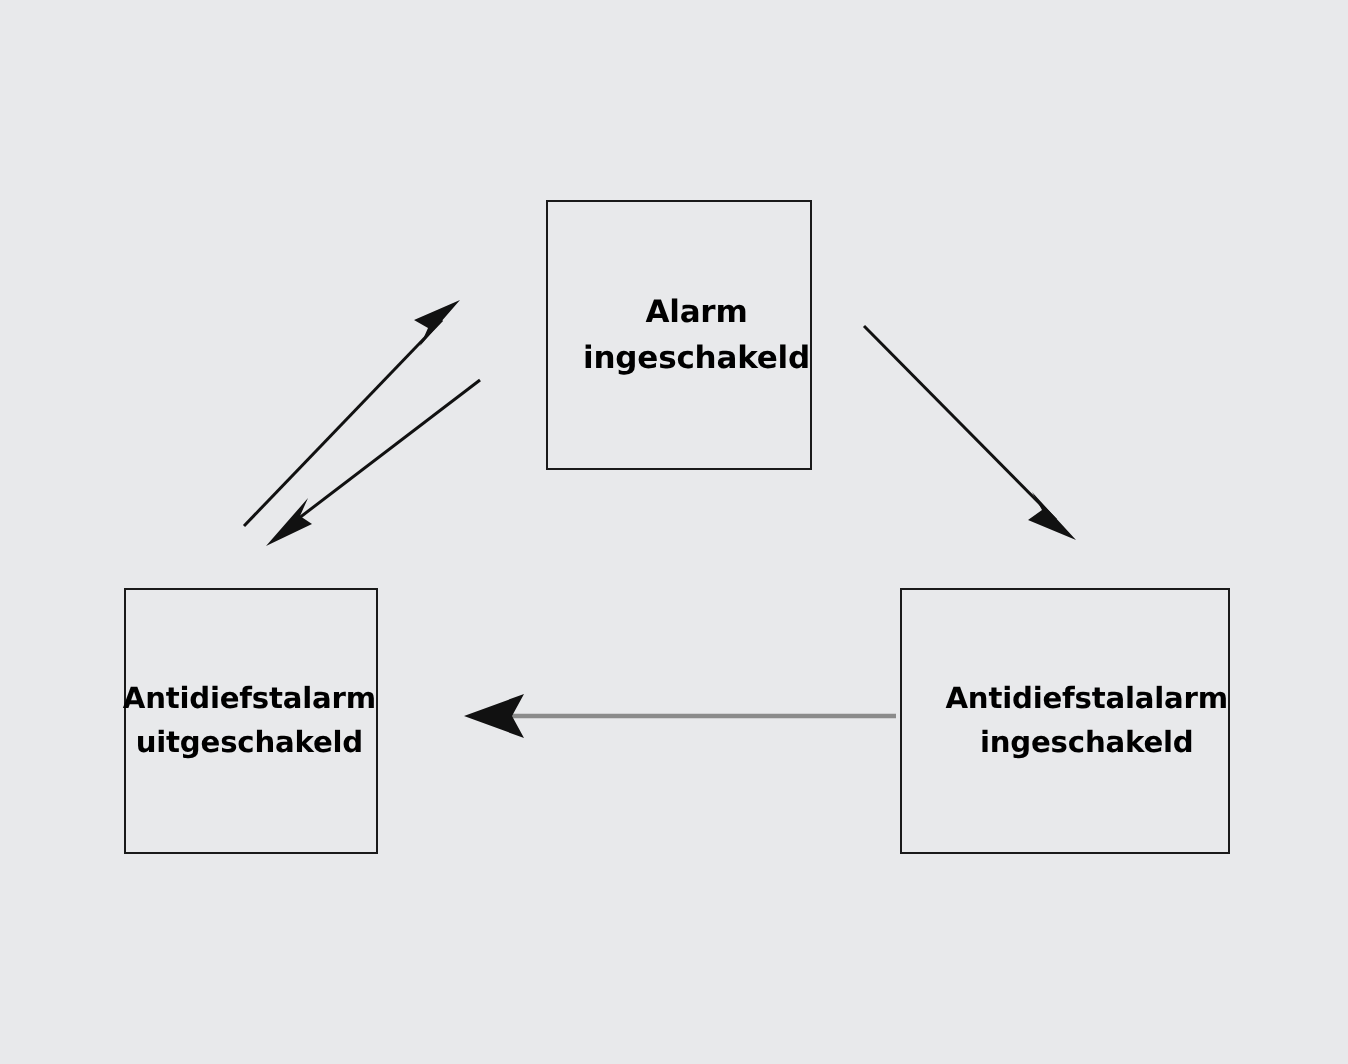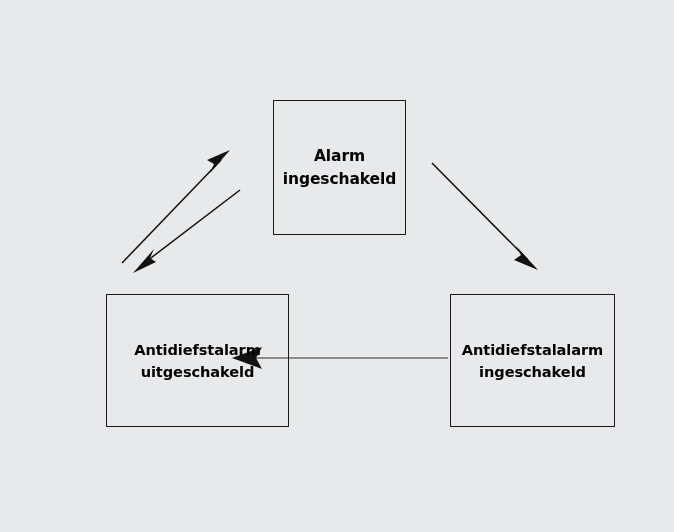--- a/index.html
+++ b/index.html
@@ -18,43 +18,42 @@
     width: 674px;
     height: 532px;
   }
   .state-box {
     position: absolute;
     box-sizing: border-box;
     border: 1.3px solid #1a1a1a;
     background: transparent;
     display: flex;
     align-items: center;
-    justify-content: center;
+    justify-content: flex-end;
   }
   .state-box .box-label {
     text-align: center;
     font-size: 15.5px;
     line-height: 1.48;
     color: #000000;
     white-space: pre;
     font-weight: 600;
     letter-spacing: -0.1px;
   }
   #box-alarm-ingeschakeld {
     left: 273px;
     top: 100px;
     width: 133px;
     height: 135px;
   }
   #box-antidiefstalarm-uitgeschakeld {
     left: 62px;
     top: 294px;
-    width: 183px;
+    width: 127px;
     height: 133px;
-    margin-left: 44px;
   }
   #box-antidiefstalalarm-geactiveerd {
     left: 450px;
     top: 294px;
     width: 165px;
     height: 133px;
   }
   #box-antidiefstalarm-uitgeschakeld .box-label,
   #box-antidiefstalalarm-geactiveerd .box-label {
     font-size: 14.6px;

